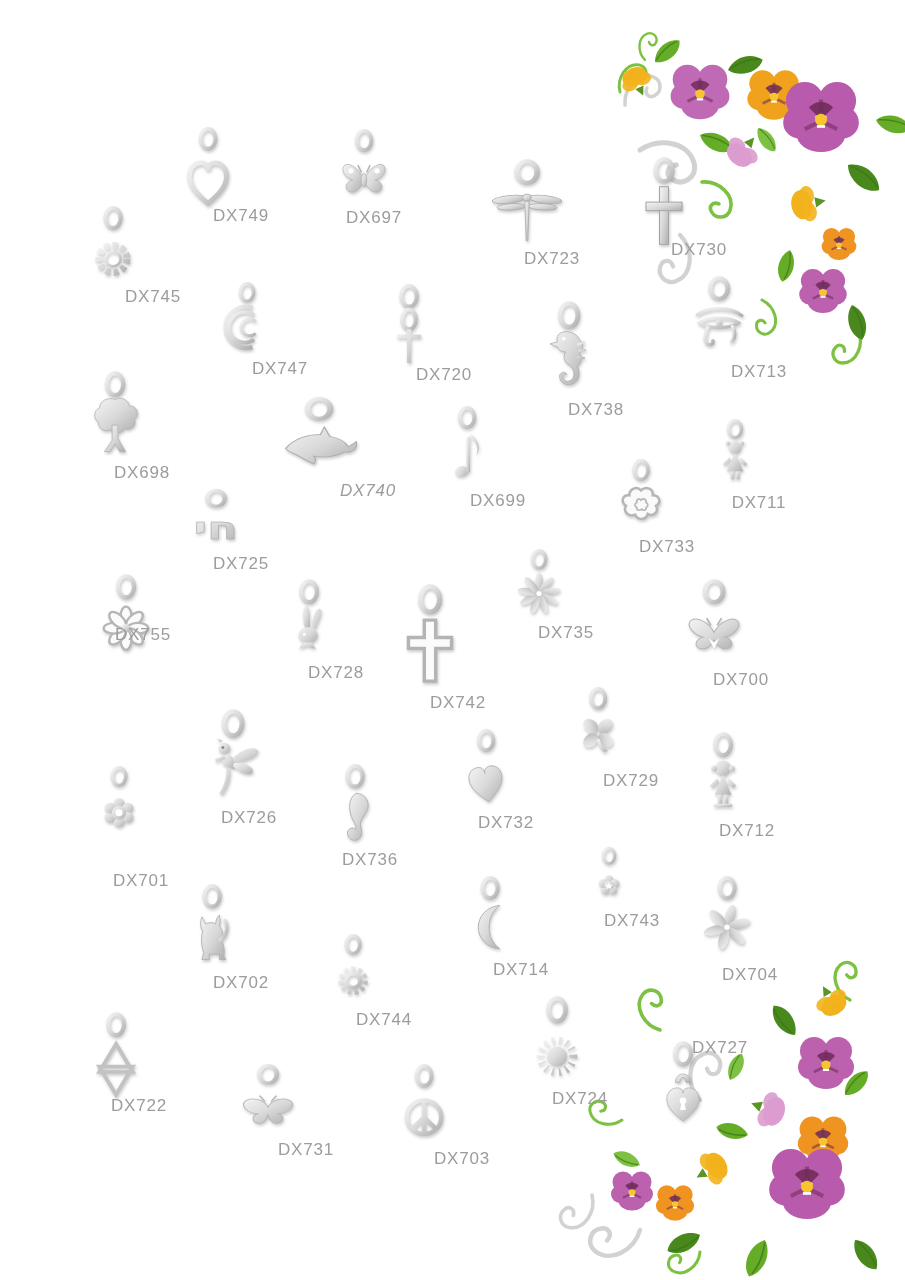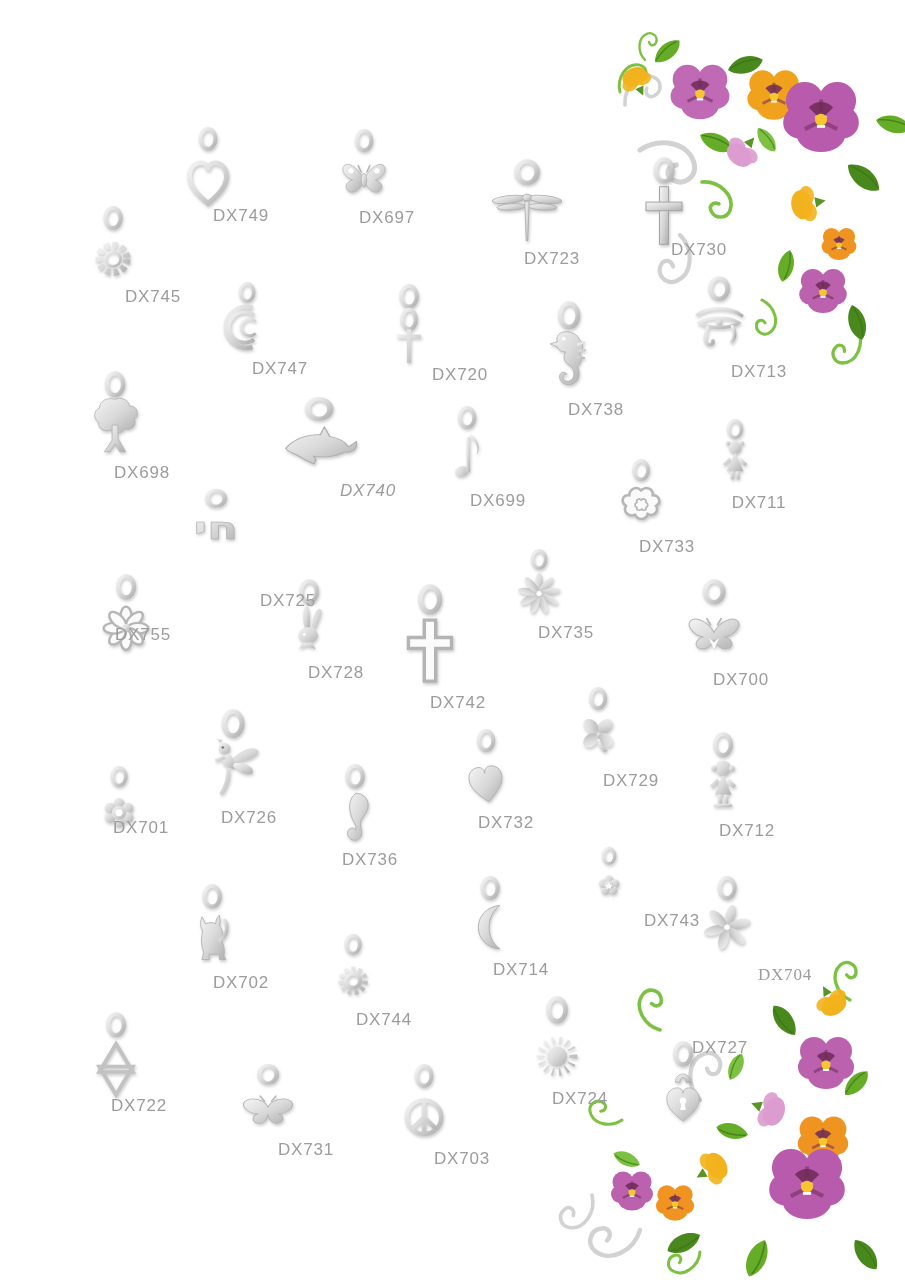--- a/index.html
+++ b/index.html
@@ -364,21 +364,21 @@
           <use href="#b-heart-outline"></use>
         </svg>
       </div>
       <div class="code" style="left: 241px; top: 216px;">DX749</div>
       <div class="charm" style="left: 364px; top: 128px;">
         <svg class="charm-svg" width="52" height="84" viewBox="0 0 60 100" preserveAspectRatio="none">
           <use href="#s-ring"></use>
           <use href="#b-butterfly-outline"></use>
         </svg>
       </div>
-      <div class="code" style="left: 387px; top: 218px; text-align: center;">DX697</div>
+      <div class="code" style="left: 374px; top: 218px; text-align: center;">DX697</div>
       <div class="charm" style="left: 527px; top: 158px;">
         <svg class="charm-svg" width="72" height="94" viewBox="0 0 60 100" preserveAspectRatio="none">
           <use href="#s-ring"></use>
           <use href="#b-dragonfly"></use>
         </svg>
       </div>
       <div class="code" style="left: 552px; top: 259px;">DX723</div>
       <div class="charm" style="left: 664px; top: 156px;">
         <svg class="charm-svg" width="60" height="96" viewBox="0 0 60 100" preserveAspectRatio="none">
           <use href="#s-ring"></use>
@@ -399,21 +399,21 @@
           <use href="#b-triple-moon"></use>
         </svg>
       </div>
       <div class="code" style="left: 280px; top: 369px;">DX747</div>
       <div class="charm" style="left: 409px; top: 283px;">
         <svg class="charm-svg" width="55" height="89" viewBox="0 0 60 100" preserveAspectRatio="none">
           <use href="#s-ring"></use>
           <use href="#b-ankh"></use>
         </svg>
       </div>
-      <div class="code" style="left: 460px; top: 375px;">DX720</div>
+      <div class="code" style="left: 444px; top: 375px;">DX720</div>
       <div class="charm" style="left: 569px; top: 300px;">
         <svg class="charm-svg" width="63" height="102" viewBox="0 0 60 100" preserveAspectRatio="none">
           <use href="#s-ring"></use>
           <use href="#b-seahorse"></use>
         </svg>
       </div>
       <div class="code" style="left: 596px; top: 410px; text-align: right;">DX738</div>
       <div class="charm" style="left: 719px; top: 275px;">
         <svg class="charm-svg" width="62" height="90" viewBox="0 0 60 100" preserveAspectRatio="none">
           <use href="#s-ring"></use>
@@ -455,21 +455,21 @@
           <use href="#b-kid-figure"></use>
         </svg>
       </div>
       <div class="code" style="left: 759px; top: 503px;">DX711</div>
       <div class="charm" style="left: 216px; top: 488px;">
         <svg class="charm-svg" width="62" height="69" viewBox="0 0 60 100" preserveAspectRatio="none">
           <use href="#s-ring"></use>
           <use href="#b-chai"></use>
         </svg>
       </div>
-      <div class="code" style="left: 241px; top: 601px; margin-left: 47px;">DX725</div>
+      <div class="code" style="left: 241px; top: 564px;">DX725</div>
       <div class="charm" style="left: 126px; top: 573px;">
         <svg class="charm-svg" width="57" height="92" viewBox="0 0 60 100" preserveAspectRatio="none">
           <use href="#s-ring"></use>
           <use href="#b-flower8-outline"></use>
         </svg>
       </div>
       <div class="code" style="left: 143px; top: 635px;">DX755</div>
       <div class="charm" style="left: 309px; top: 578px;">
         <svg class="charm-svg" width="56" height="91" viewBox="0 0 60 100" preserveAspectRatio="none">
           <use href="#s-ring"></use>
@@ -504,21 +504,21 @@
           <use href="#b-fairy"></use>
         </svg>
       </div>
       <div class="code" style="left: 249px; top: 818px;">DX726</div>
       <div class="charm" style="left: 119px; top: 765px;">
         <svg class="charm-svg" width="48" height="77" viewBox="0 0 60 100" preserveAspectRatio="none">
           <use href="#s-ring"></use>
           <use href="#b-flower-small"></use>
         </svg>
       </div>
-      <div class="code" style="left: 141px; top: 828px;">DX701</div>
+      <div class="code" style="left: 141px; top: 881px;">DX701</div>
       <div class="charm" style="left: 355px; top: 763px;">
         <svg class="charm-svg" width="55" height="89" viewBox="0 0 60 100" preserveAspectRatio="none">
           <use href="#s-ring"></use>
           <use href="#b-comma"></use>
         </svg>
       </div>
       <div class="code" style="left: 370px; top: 860px;">DX736</div>
       <div class="charm" style="left: 486px; top: 728px;">
         <svg class="charm-svg" width="52" height="84" viewBox="0 0 60 100" preserveAspectRatio="none">
           <use href="#s-ring"></use>
@@ -560,28 +560,28 @@
           <use href="#b-crescent-moon"></use>
         </svg>
       </div>
       <div class="code" style="left: 521px; top: 970px;">DX714</div>
       <div class="charm" style="left: 609px; top: 846px;">
         <svg class="charm-svg" width="41" height="66" viewBox="0 0 60 100" preserveAspectRatio="none">
           <use href="#s-ring"></use>
           <use href="#b-flower-tiny"></use>
         </svg>
       </div>
-      <div class="code" style="left: 632px; top: 921px; margin-left: 40px;">DX743</div>
+      <div class="code" style="left: 632px; top: 921px;">DX743</div>
       <div class="charm" style="left: 727px; top: 875px;">
         <svg class="charm-svg" width="54" height="87" viewBox="0 0 60 100" preserveAspectRatio="none">
           <use href="#s-ring"></use>
           <use href="#b-daisy6"></use>
         </svg>
       </div>
-      <div class="code" style="left: 785px; top: 975px; font-family: Liberation Serif, serif;">DX704</div>
+      <div class="code" style="left: 750px; top: 975px;">DX704</div>
       <div class="charm" style="left: 116px; top: 1011px;">
         <svg class="charm-svg" width="56" height="91" viewBox="0 0 60 100" preserveAspectRatio="none">
           <use href="#s-ring"></use>
           <use href="#b-star-of-david"></use>
         </svg>
       </div>
       <div class="code" style="left: 139px; top: 1106px;">DX722</div>
       <div class="charm" style="left: 268px; top: 1063px;">
         <svg class="charm-svg" width="62" height="76" viewBox="0 0 60 100" preserveAspectRatio="none">
           <use href="#s-ring"></use>

